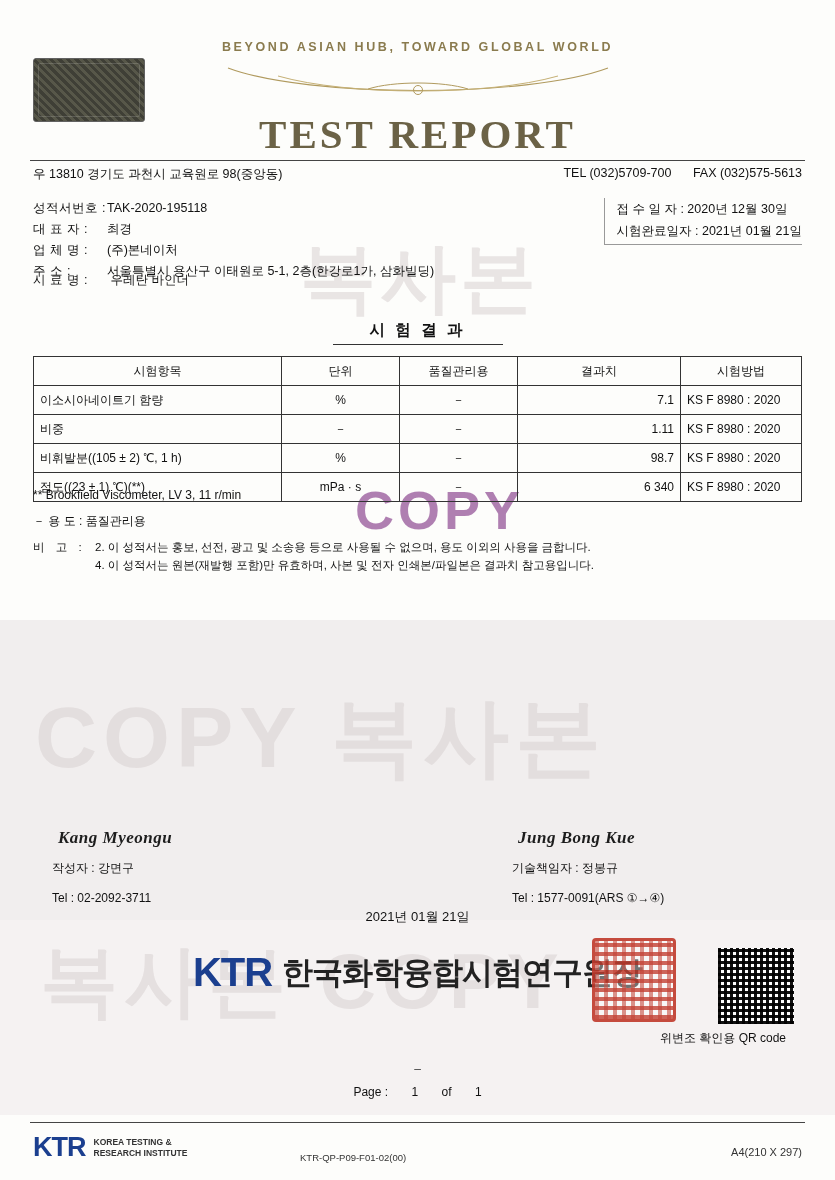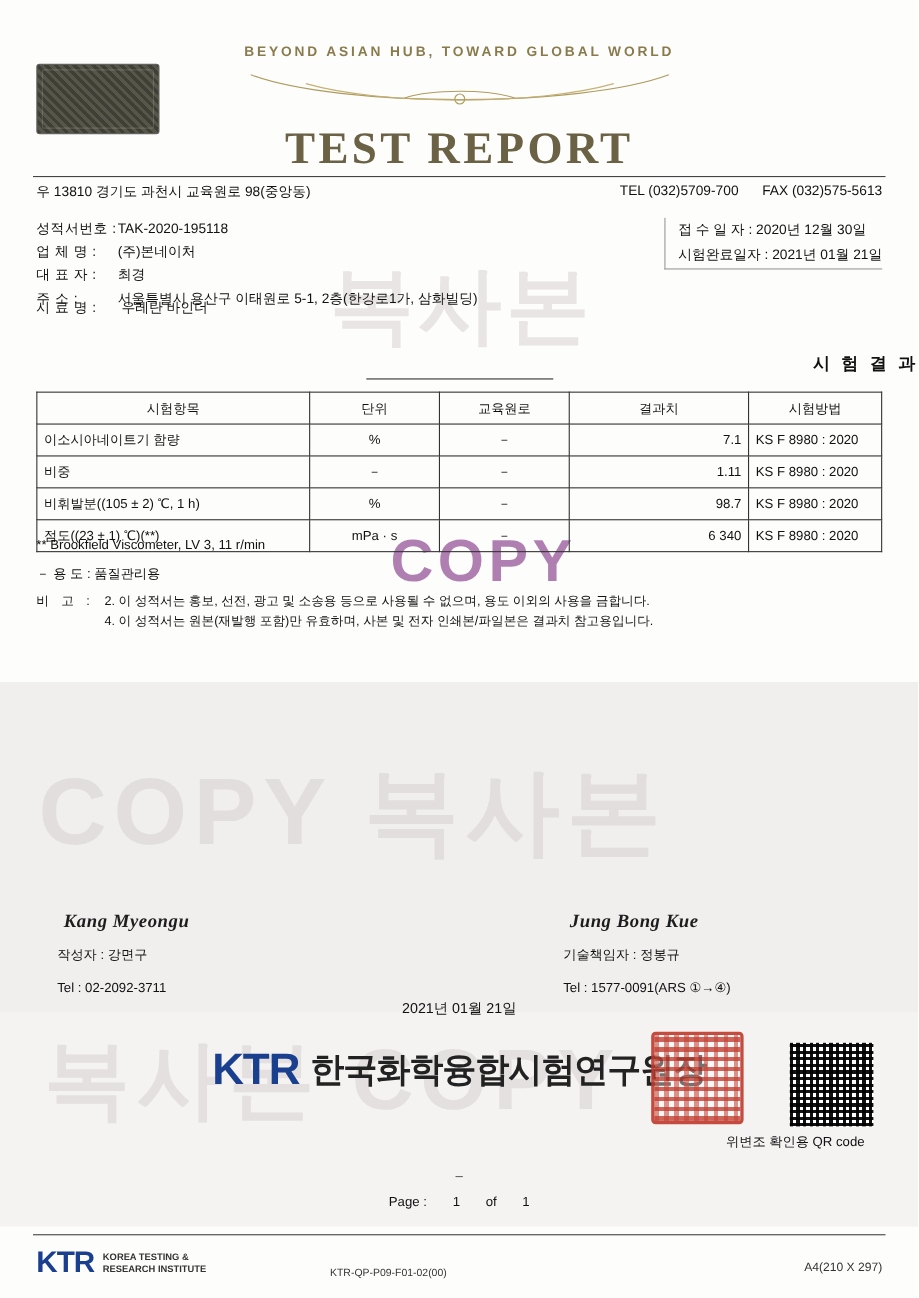--- a/index.html
+++ b/index.html
@@ -130,21 +130,21 @@
     position: absolute;
     left: 33px; top: 272px;
     font-size: 12.5px;
   }
   .sample .lbl { display: inline-block; width: 74px; letter-spacing: .5px;}
 
   
   .res-title {
     position: absolute;
     top: 320px; left: 0; right: 0;
-    text-align: right;
+    text-align: center;
     font-size: 15.5px;
     font-weight: bold;
     letter-spacing: 3px;
   }
   .res-underline {
     position: absolute;
     top: 344px;
     left: 333px; width: 170px;
     border-bottom: 1px solid #333;
   }
@@ -354,26 +354,26 @@
     <span>TEL (032)5709-700</span>
     <span>FAX (032)575-5613</span>
   </div>
 
   <div class="meta-left">
     <div class="row">
       <span class="lbl">성적서번호 :</span>
       <span class="val">TAK-2020-195118</span>
     </div>
     <div class="row">
+      <span class="lbl">대 표 자 :</span>
+      <span class="val">최경</span>
+    </div>
+    <div class="row">
       <span class="lbl">업 체 명 :</span>
       <span class="val">(주)본네이처</span>
-    </div>
-    <div class="row">
-      <span class="lbl">대 표 자 :</span>
-      <span class="val">최경</span>
     </div>
     <div class="row">
       <span class="lbl">주 소 :</span>
       <span class="val">서울특별시 용산구 이태원로 5-1, 2층(한강로1가, 삼화빌딩)</span>
     </div>
   </div>
 
   <div class="meta-right">
     <div class="row">
       <span>접 수 일 자 :</span>
@@ -391,21 +391,21 @@
   </div>
 
   <div class="res-title">시 험 결 과</div>
   <div class="res-underline"></div>
 
   <table class="results">
     <thead>
       <tr>
         <th style="width:235px">시험항목</th>
         <th style="width:105px">단위</th>
-        <th style="width:105px">교육원로</th>
+        <th style="width:105px">품질관리용</th>
         <th style="width:150px">결과치</th>
         <th>시험방법</th>
       </tr>
     </thead>
     <tbody>
       <tr>
         <td class="l">이소시아네이트기 함량</td>
         <td class="c">%</td>
         <td class="c">－</td>
         <td class="r">7.1</td>

